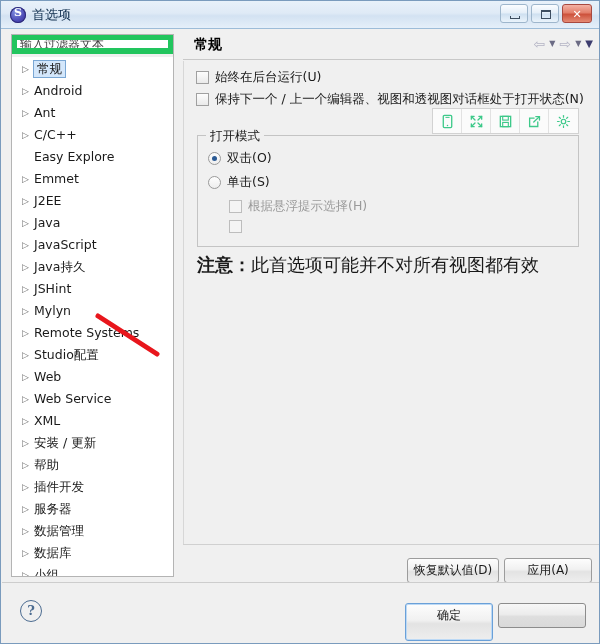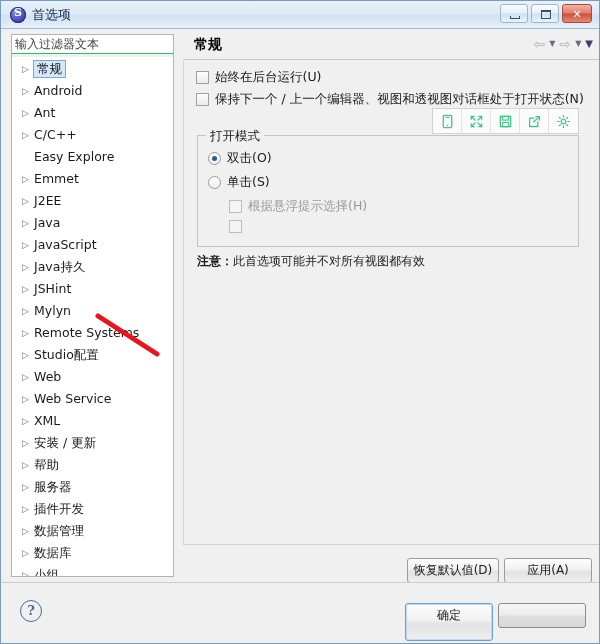--- a/index.html
+++ b/index.html
@@ -97,21 +97,21 @@
     border-top-width: 2px;
     box-sizing: border-box;
   }
 
   
   .filter-input {
     position: absolute;
     left: 10px; top: 33px;
     width: 163px; height: 20px;
     box-sizing: border-box;
-    border: 1px solid #22c55e;
+    border: 6px solid #22c55e;
     background: #ffffff;
     font-family: "DejaVu Sans", "Liberation Sans", sans-serif;
     font-size: 12px;
     color: #404040;
     padding: 0 3px;
     outline: none;
   }
   .tree-panel {
     position: absolute;
     left: 10px; top: 56px;
@@ -272,21 +272,21 @@
     content: "";
     position: absolute;
     left: 3px; top: 3px;
     width: 5px; height: 5px;
     border-radius: 50%;
     background: #2b5a94;
   }
   .note {
     position: absolute;
     left: 13px; top: 192px;
-    font-size: 12px;
+    font-size: 18px;
     color: #1a1a1a;
     white-space: nowrap;
   }
   .note b { font-weight: bold; }
 
   
   .btnbar-sep {
     position: absolute;
     left: 182px; top: 543px;
     width: 417px; height: 1px;
@@ -386,22 +386,22 @@
       <div class="tree-row"><span class="tree-arrow">▷</span><span class="tree-label">Java持久</span></div>
       <div class="tree-row"><span class="tree-arrow">▷</span><span class="tree-label">JSHint</span></div>
       <div class="tree-row"><span class="tree-arrow">▷</span><span class="tree-label">Mylyn</span></div>
       <div class="tree-row"><span class="tree-arrow">▷</span><span class="tree-label">Remote Systems</span></div>
       <div class="tree-row"><span class="tree-arrow">▷</span><span class="tree-label">Studio配置</span></div>
       <div class="tree-row"><span class="tree-arrow">▷</span><span class="tree-label">Web</span></div>
       <div class="tree-row"><span class="tree-arrow">▷</span><span class="tree-label">Web Service</span></div>
       <div class="tree-row"><span class="tree-arrow">▷</span><span class="tree-label">XML</span></div>
       <div class="tree-row"><span class="tree-arrow">▷</span><span class="tree-label">安装 / 更新</span></div>
       <div class="tree-row"><span class="tree-arrow">▷</span><span class="tree-label">帮助</span></div>
+      <div class="tree-row"><span class="tree-arrow">▷</span><span class="tree-label">插件开发</span></div>
       <div class="tree-row"><span class="tree-arrow">▷</span><span class="tree-label">服务器</span></div>
-      <div class="tree-row"><span class="tree-arrow">▷</span><span class="tree-label">插件开发</span></div>
       <div class="tree-row"><span class="tree-arrow">▷</span><span class="tree-label">数据管理</span></div>
       <div class="tree-row"><span class="tree-arrow">▷</span><span class="tree-label">数据库</span></div>
       <div class="tree-row"><span class="tree-arrow">▷</span><span class="tree-label">小组</span></div>
     </div>
   <div class="tree-panel-outline"></div>
 
   <div class="content-header">
     <div class="content-title">常规</div>
     <div class="nav-icons">
       <span class="arrow">⇦</span>

